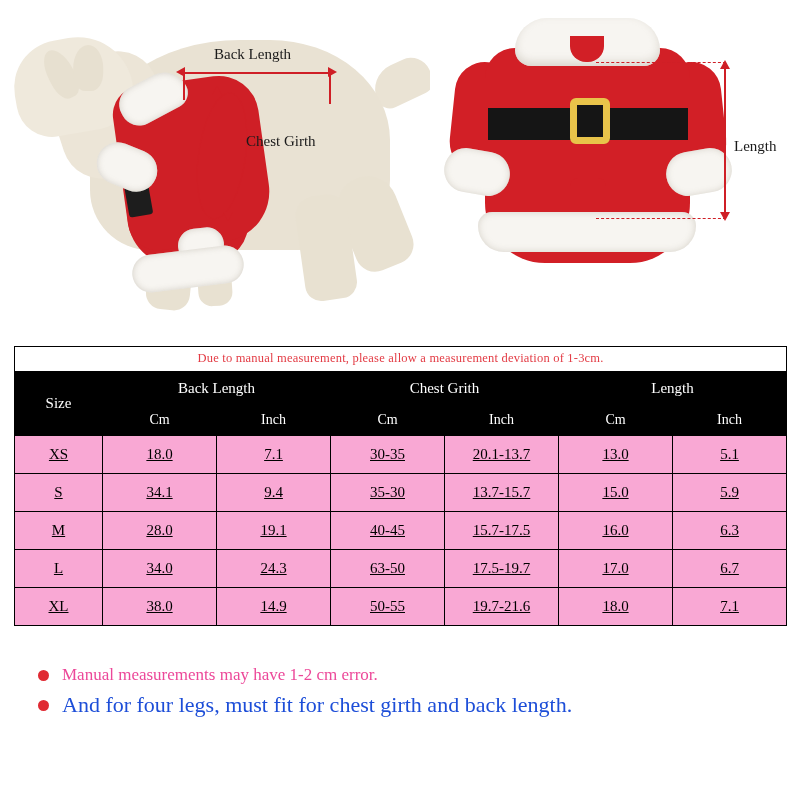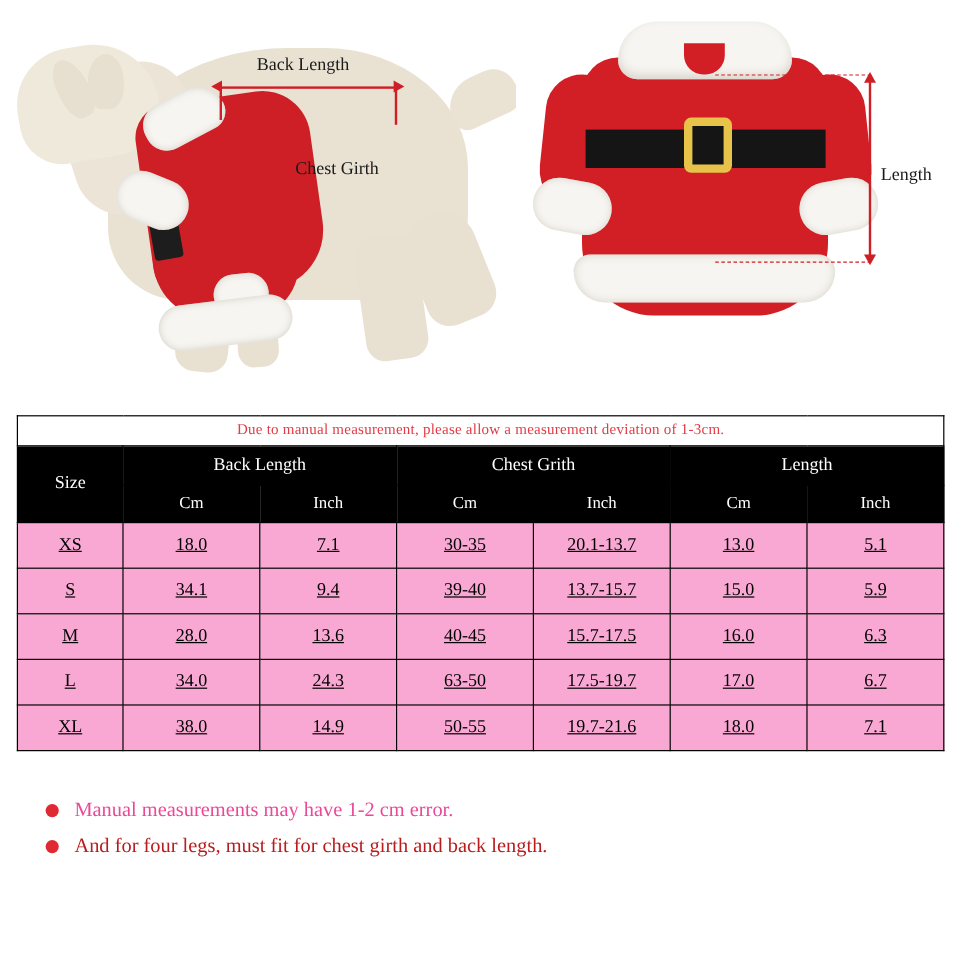--- a/index.html
+++ b/index.html
@@ -347,23 +347,23 @@
     position: absolute;
     left: 24px;
     top: 10px;
     width: 11px;
     height: 11px;
     border-radius: 50%;
     background: #e02a33;
   }
   .note-sub {
     padding-left: 48px;
-    font-size: 17px;
+    font-size: 22px;
     line-height: 30px;
-    color: #b91c1c;
+    color: #1d4ed8;
   }
 </style>
 </head>
 <body>
 
 <div class="page">
 
   <div class="photo-area">
 
     <div class="photo-left">
@@ -458,29 +458,29 @@
           <td>7.1</td>
           <td>30-35</td>
           <td>20.1-13.7</td>
           <td>13.0</td>
           <td>5.1</td>
         </tr>
         <tr class="data-row">
           <td>S</td>
           <td>34.1</td>
           <td>9.4</td>
-          <td>39-40</td>
+          <td>35-30</td>
           <td>13.7-15.7</td>
           <td>15.0</td>
           <td>5.9</td>
         </tr>
         <tr class="data-row">
           <td>M</td>
           <td>28.0</td>
-          <td>13.6</td>
+          <td>19.1</td>
           <td>40-45</td>
           <td>15.7-17.5</td>
           <td>16.0</td>
           <td>6.3</td>
         </tr>
         <tr class="data-row">
           <td>L</td>
           <td>34.0</td>
           <td>24.3</td>
           <td>63-50</td>

